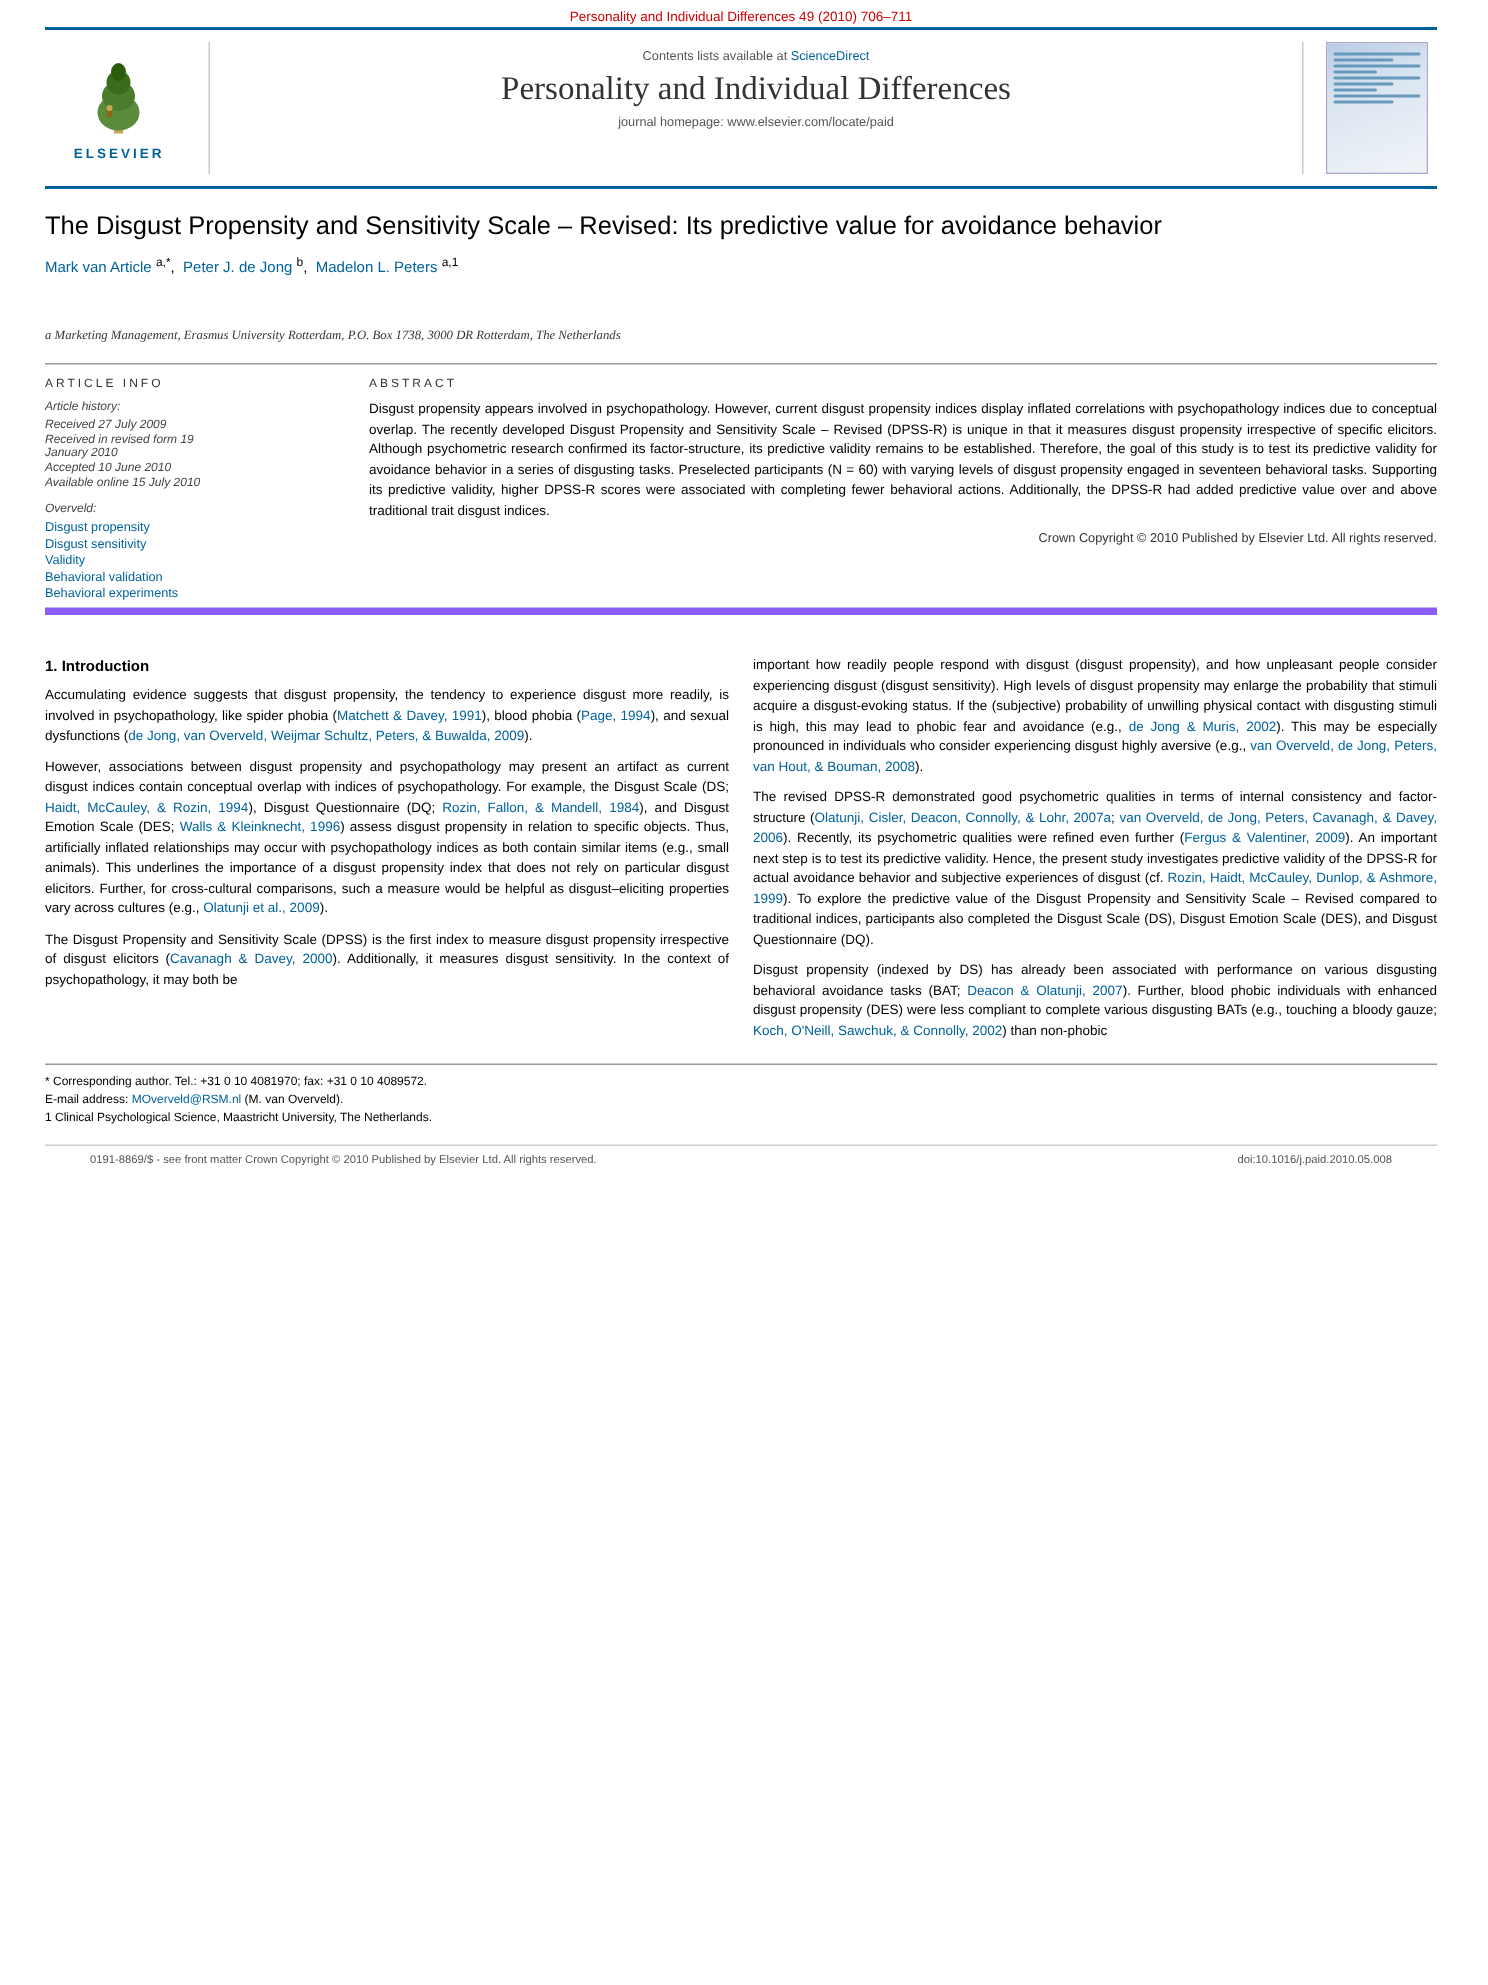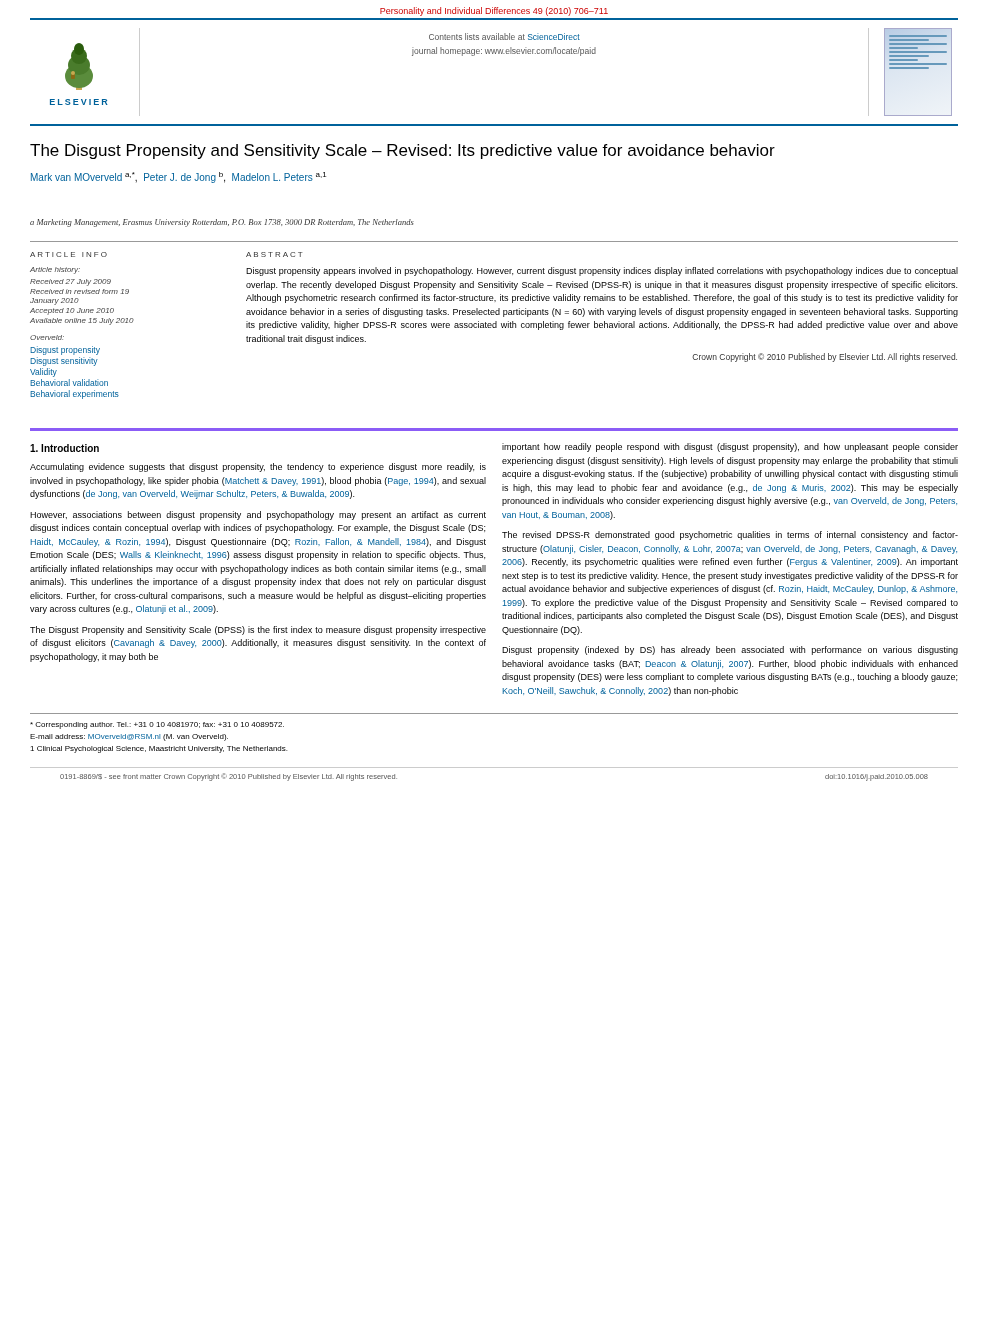--- a/index.html
+++ b/index.html
@@ -270,23 +270,23 @@
     .copyright-line {
       font-size: 8.5px;
       text-align: right;
       margin-top: 6px;
       color: #333;
       font-family: Arial, sans-serif;
     }
 
     
     .body-section {
-      margin-top: 28px;
-      border-top: 3px solid #8b5cf6;
-      padding-top: 10px;
+      margin-top: 4px;
+      border-top: 5px solid #8b5cf6;
+      padding-top: 27px;
     }
 
     .body-two-col {
       display: flex;
       gap: 16px;
     }
 
     .body-col {
       flex: 1;
       font-size: 9px;
@@ -367,20 +367,21 @@
         </svg>
         <div class="logo-text">ELSEVIER</div>
       </div>
     </div>
 
     <div class="journal-header-center">
       <div class="sciencedirect-line">
         <span>Contents lists available at </span>
         <a href="#" class="author-link">ScienceDirect</a>
       </div>
+      <div class="journal-title-main">Personality and Individual Differences</div>
       <div class="journal-homepage">journal homepage: www.elsevier.com/locate/paid</div>
     </div>
 
     <div class="journal-header-right">
       <div class="cover-thumb">
         <div class="cover-thumb-inner">
           <div class="cover-lines">
             <div class="cover-line"></div>
             <div class="cover-line short"></div>
             <div class="cover-line"></div>
@@ -396,21 +397,21 @@
     </div>
   </div>
 
   <div class="article-content">
 
     <div style="margin-top: 14px; margin-bottom: 8px;">
       <div class="article-title">The Disgust Propensity and Sensitivity Scale – Revised: Its predictive value for avoidance behavior</div>
     </div>
 
     <div class="article-authors">
-      <a href="#" class="author-link">Mark van MOverveld</a>
+      <a href="#" class="author-link">Mark van Article</a>
       <sup>a,*</sup>,&nbsp;
       <a href="#" class="author-link">Peter J. de Jong</a>
       <sup>b</sup>,&nbsp;
       <a href="#" class="author-link">Madelon L. Peters</a>
       <sup>a,1</sup>
     </div>
 
     <div class="affiliations">
       <div>a Marketing Management, Erasmus University Rotterdam, P.O. Box 1738, 3000 DR Rotterdam, The Netherlands</div>
     </div>

